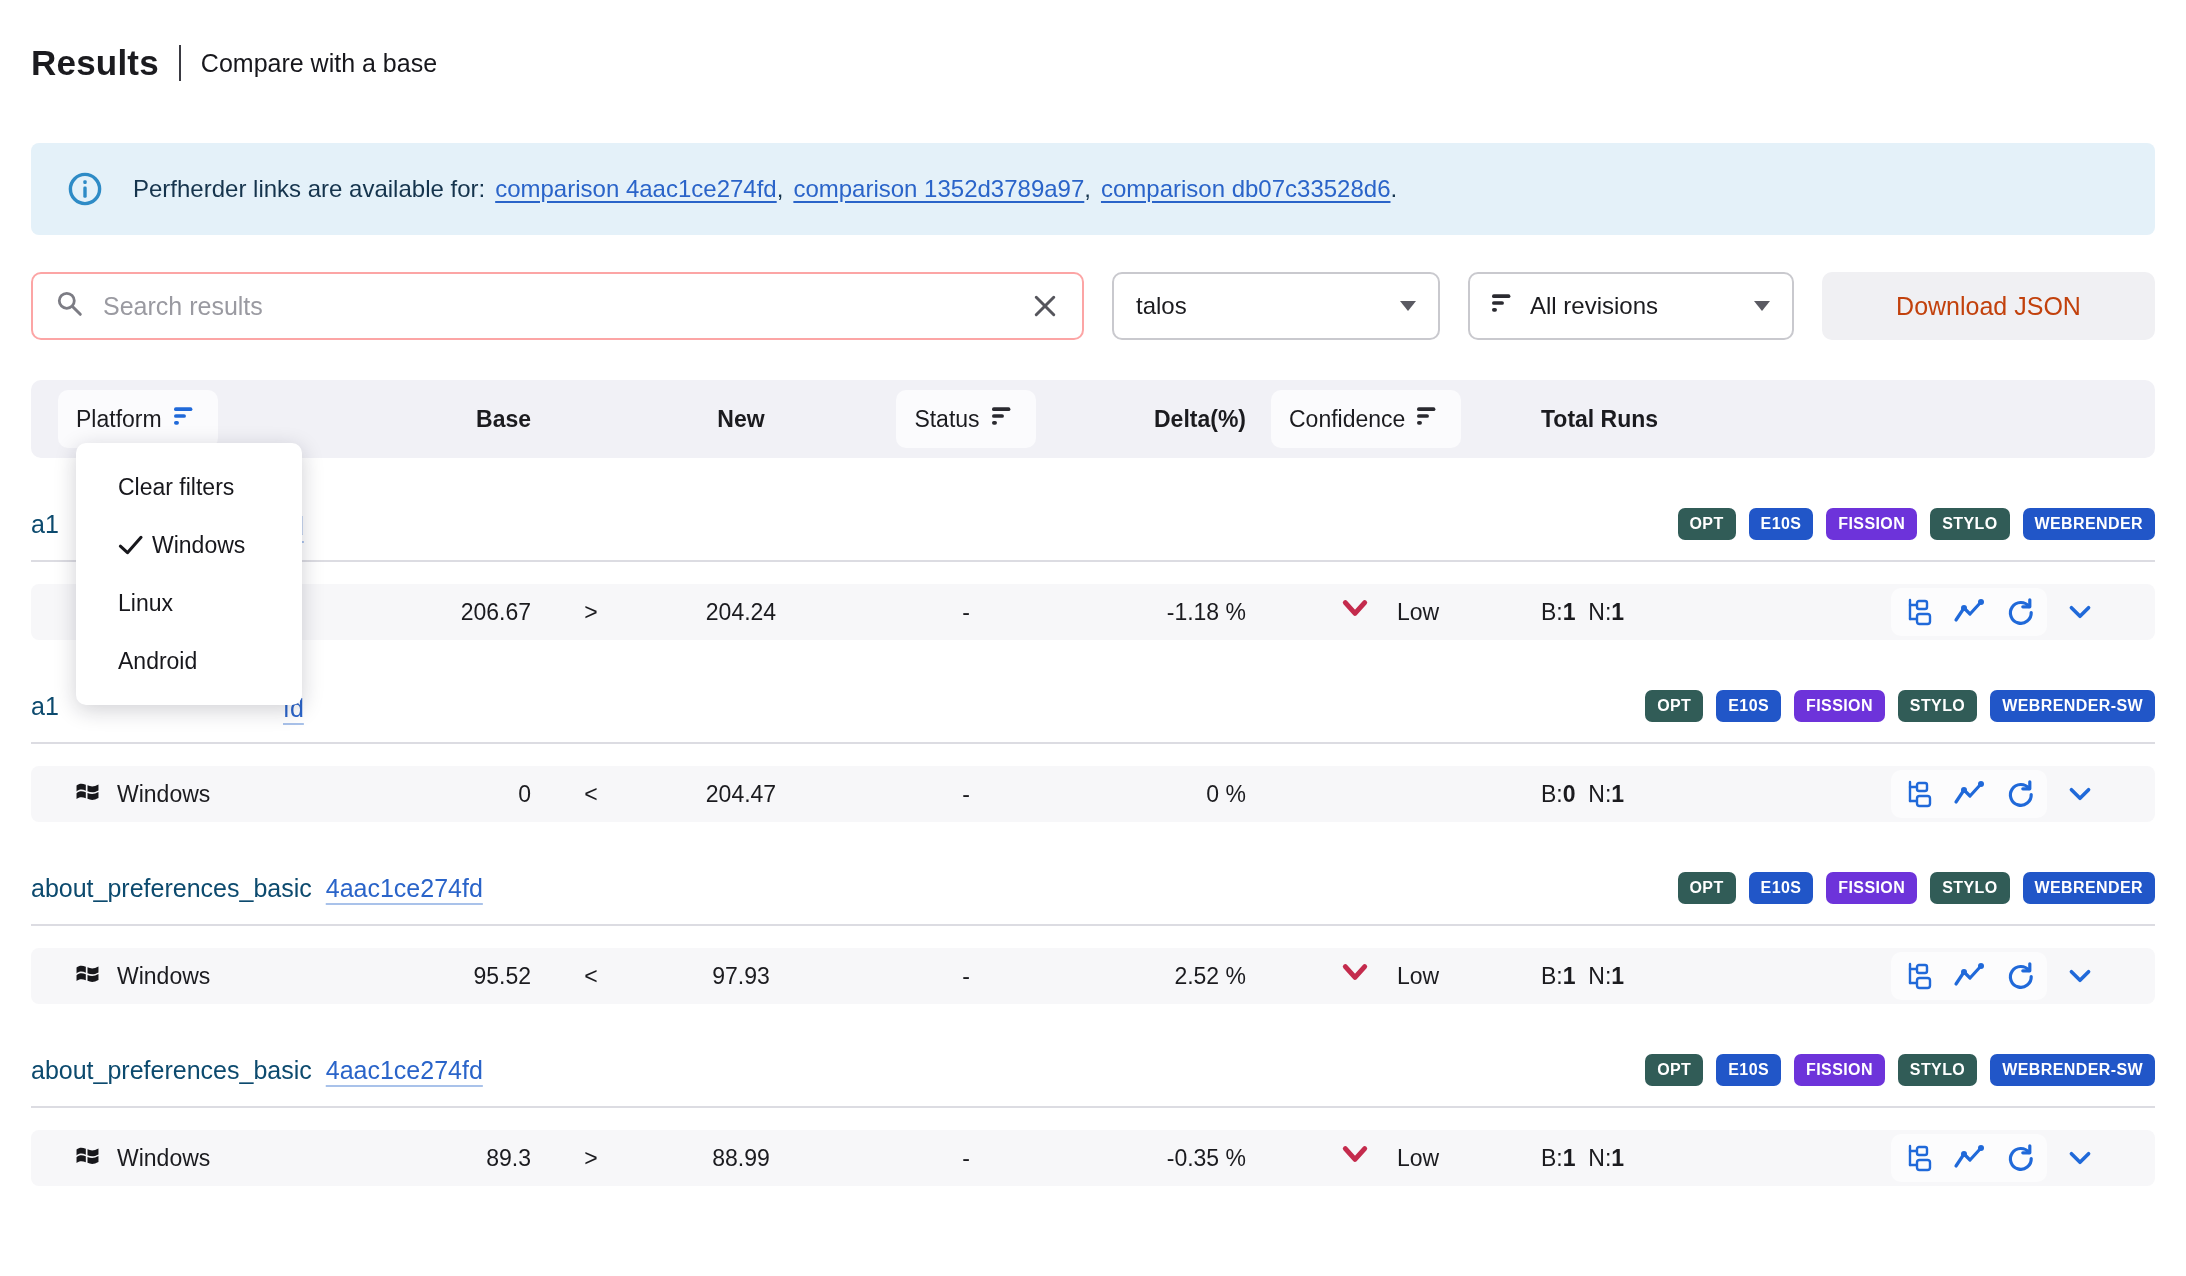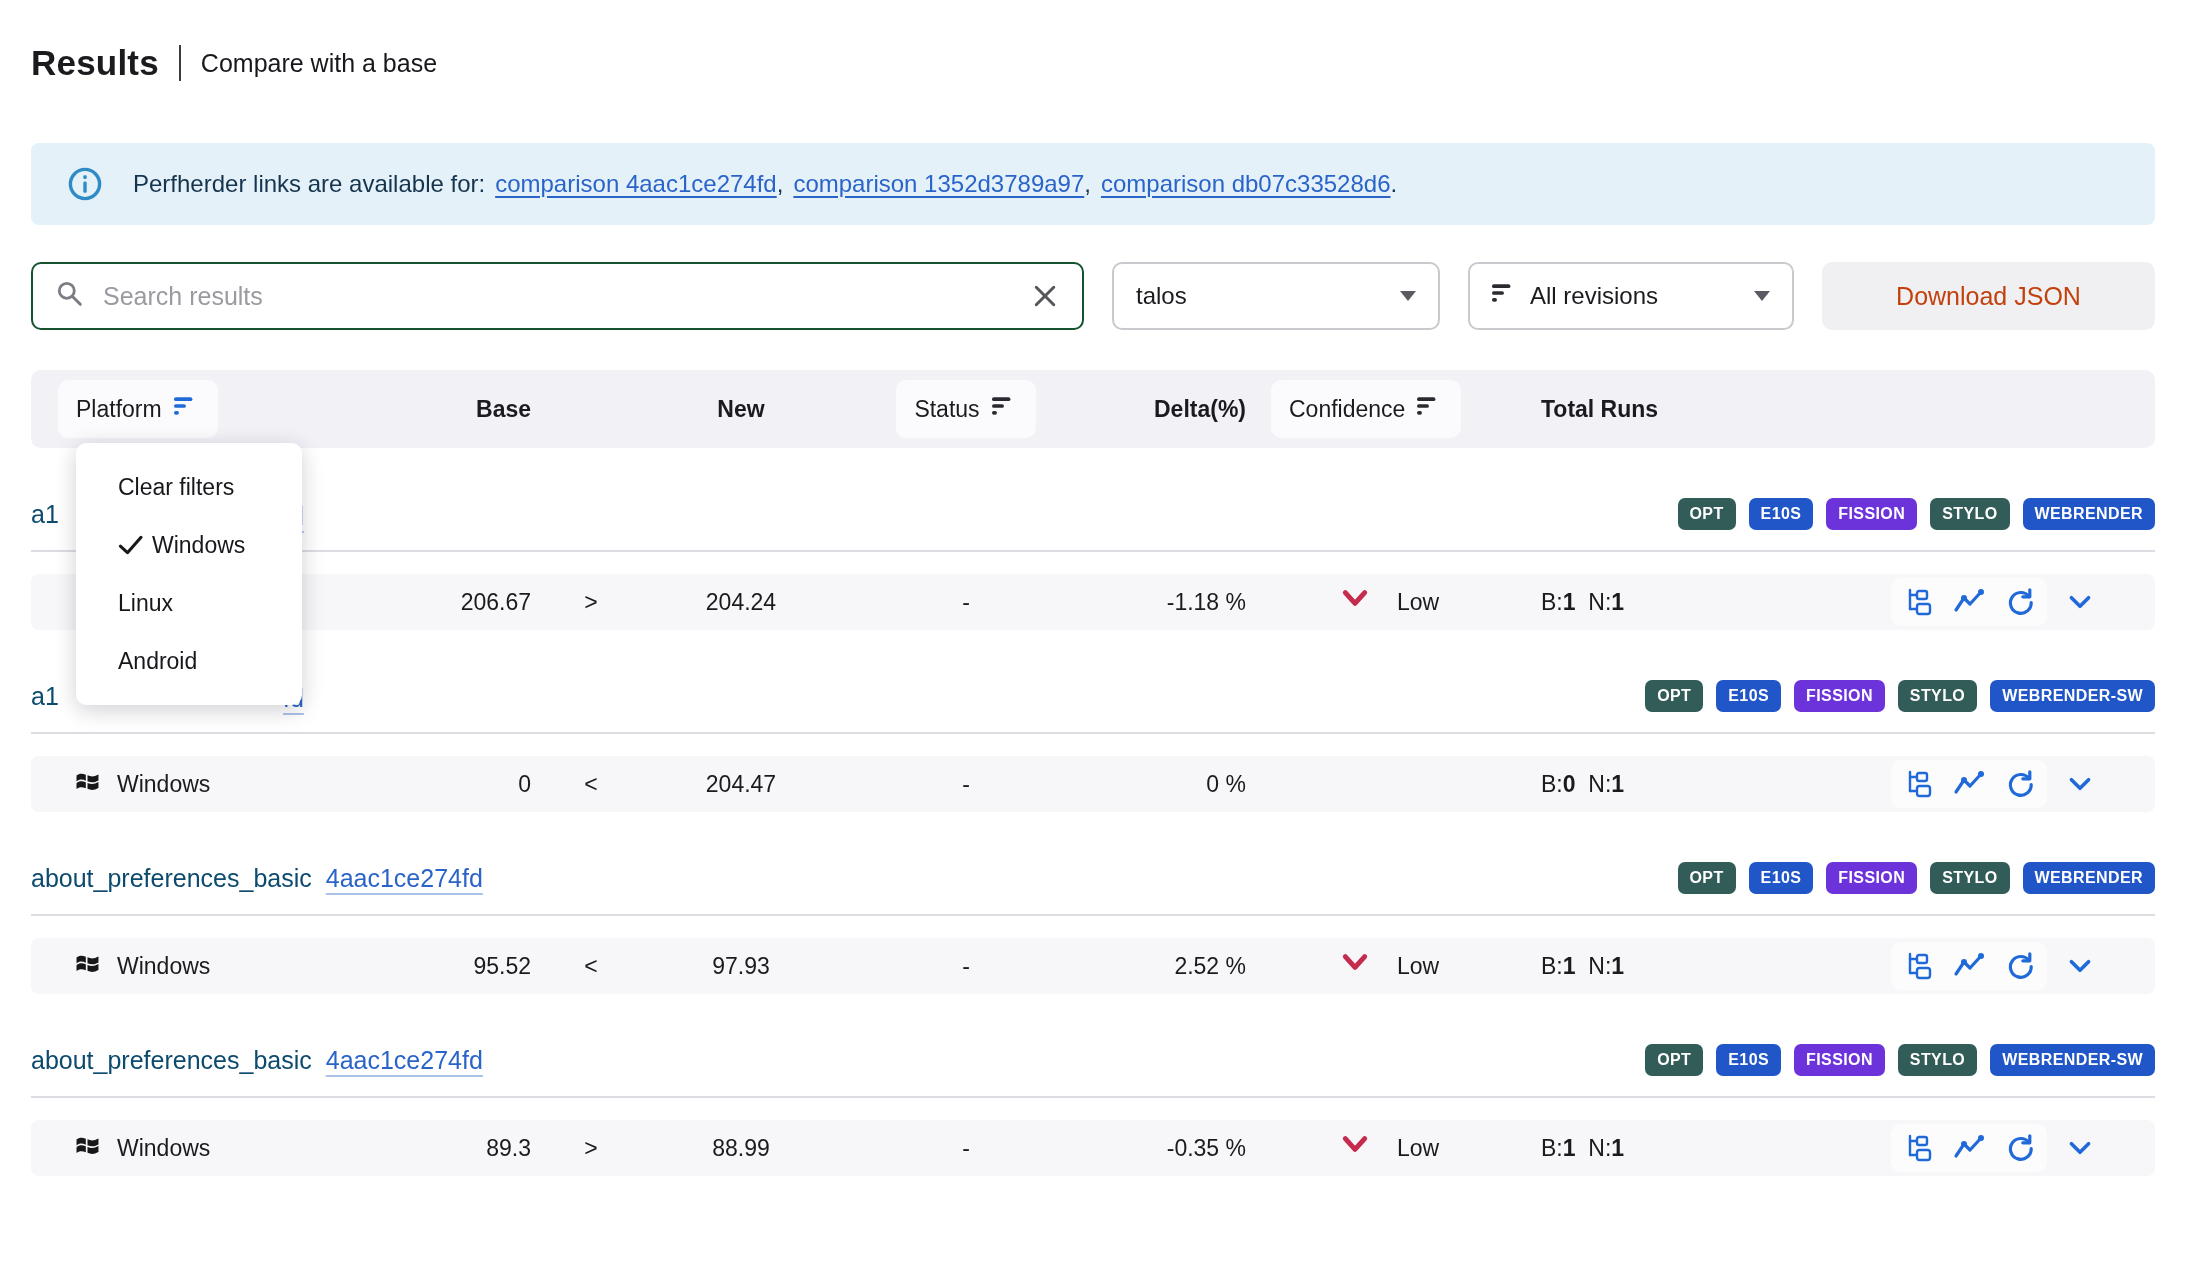--- a/index.html
+++ b/index.html
@@ -12,30 +12,30 @@
   .content { padding:0 31px; }
 
   
   .page-head { margin-top:40px; display:flex; align-items:center; height:46px; }
   .page-title { font-size:35px; font-weight:700; letter-spacing:.2px; }
   .title-sep { width:2px; height:36px; background:#3a3a42; margin:0 20px; }
   .page-subtitle { font-size:25px; color:#17171c; }
 
   
   .banner {
-    margin-top:57px; height:82px; background:#e4f1f9; border-radius:8px;
+    margin-top:57px; height:92px; background:#e4f1f9; border-radius:8px;
     display:flex; align-items:center; padding:16px 36px; font-size:24px; color:#15344d;
   }
   .banner .info-icon { margin-right:30px; display:flex; }
   .banner a, .link { color:#2a64c9; text-decoration:underline; text-underline-offset:4px; cursor:pointer; }
 
   
   .toolbar { margin-top:37px; display:flex; gap:28px; height:68px; }
   .search-box {
-    flex:1; border:2px solid #14532d; border-radius:10px; background:#fff;
+    flex:1; border:2px solid #fca5a5; border-radius:10px; background:#fff;
     display:flex; align-items:center; padding:0 22px;
   }
   .search-box input {
     flex:1; border:none; outline:none; font-size:25px; margin-left:16px;
     font-family:"Liberation Sans", sans-serif; color:#1b1b1f; background:transparent;
   }
   .search-box input::placeholder { color:#9a9aa1; }
   .select-box {
     border:2px solid #c9c9ce; border-radius:10px; background:#fff;
     display:flex; align-items:center; padding:0 22px; font-size:24px; cursor:pointer;

